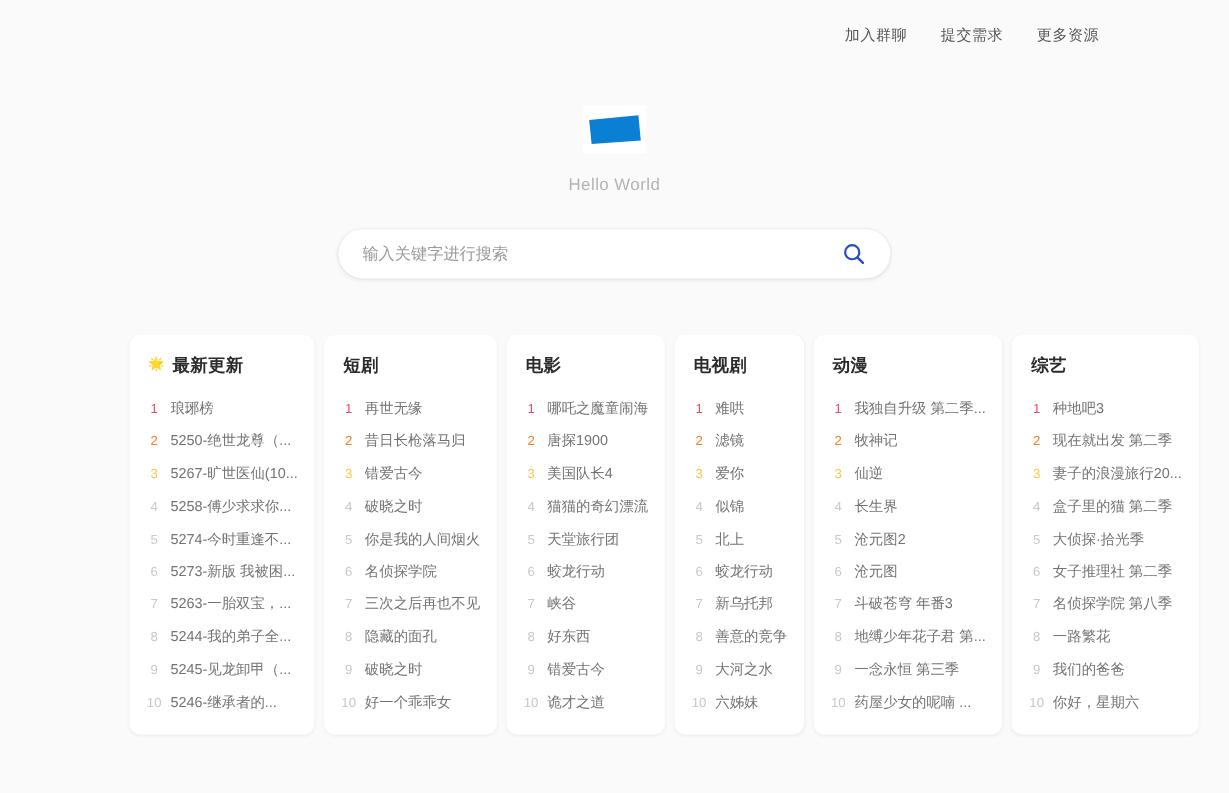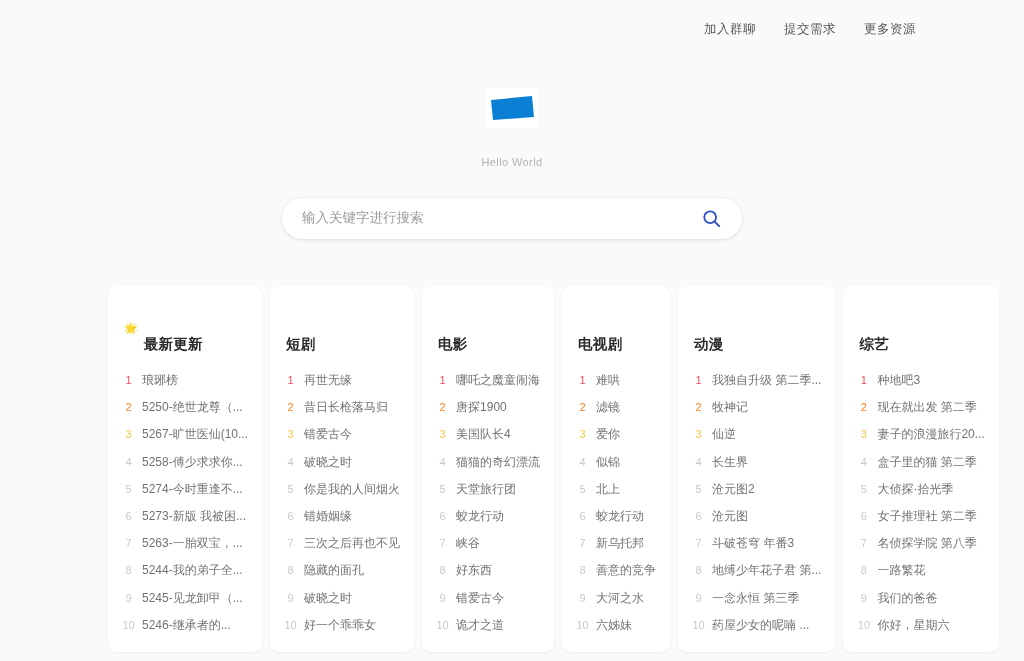--- a/index.html
+++ b/index.html
@@ -47,22 +47,22 @@
     height: 40px;
     background: #ffffff;
     display: flex;
     align-items: center;
     justify-content: center;
   }
   .logo-shape {
     display: block;
   }
   .logo-caption {
-    margin-top: 28px;
-    font-size: 11px;
+    margin-top: 17px;
+    font-size: 14px;
     color: #b3b3b3;
     letter-spacing: .4px;
   }
 
   
   .search-wrap {
     margin-top: 30px;
     display: flex;
     justify-content: center;
   }
@@ -74,21 +74,21 @@
     box-shadow: 0 1px 4px rgba(0,0,0,.10), 0 0 0 1px rgba(0,0,0,.02);
     display: flex;
     align-items: center;
     padding: 0 16px 0 20px;
   }
   .search-input {
     flex: 1;
     border: none;
     outline: none;
     background: transparent;
-    font-family: Liberation Mono, monospace;
+    font-family: Liberation Sans, sans-serif;
     font-size: 13.5px;
     color: #333;
     height: 100%;
   }
   .search-input::placeholder { color: #9a9a9a; }
   .search-btn {
     width: 30px;
     height: 30px;
     border: none;
     background: transparent;
@@ -125,21 +125,20 @@
     font-size: 11px;
     line-height: 1;
     display: inline-block;
     color: #f2b705;
   }
   .card-title {
     font-size: 14.5px;
     font-weight: bold;
     color: #2b2b2b;
     letter-spacing: .3px;
-    margin-top: 33px;
   }
 
   .rank-list { list-style: none; }
   .rank-item {
     display: flex;
     align-items: baseline;
     gap: 7px;
     padding: 5.1px 0;
     cursor: pointer;
   }
@@ -265,21 +264,21 @@
       <li class="rank-item">
           <span class="rank-num">4</span>
           <span class="rank-text">破晓之时</span>
         </li>
       <li class="rank-item">
           <span class="rank-num">5</span>
           <span class="rank-text">你是我的人间烟火</span>
         </li>
       <li class="rank-item">
           <span class="rank-num">6</span>
-          <span class="rank-text">错婚姻缘</span>
+          <span class="rank-text">名侦探学院</span>
         </li>
       <li class="rank-item">
           <span class="rank-num">7</span>
           <span class="rank-text">三次之后再也不见</span>
         </li>
       <li class="rank-item">
           <span class="rank-num">8</span>
           <span class="rank-text">隐藏的面孔</span>
         </li>
       <li class="rank-item">

